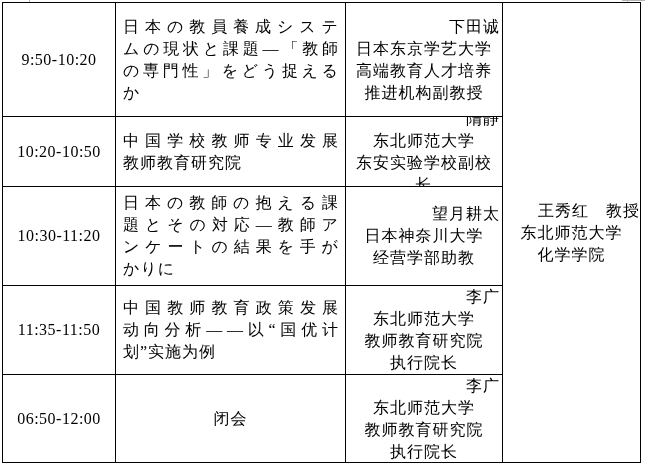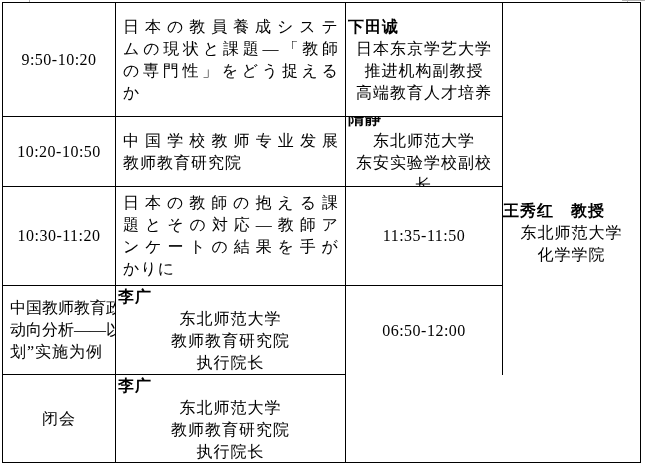--- a/index.html
+++ b/index.html
@@ -53,22 +53,22 @@
     grid-column: 4;
     grid-row: 1 / span 5;
     border-right: none;
     border-bottom: none;
     text-align: center;
   }
   .cell.last {
     border-bottom: none;
   }
   .name {
-    font-weight: bold;
-    text-align: left;
+    font-weight: normal;
+    text-align: right;
   }
   
   .tline.jline {
     display: flex;
     justify-content: space-between;
     letter-spacing: 0;
   }
   .tline.lastline {
     text-align: left;
     letter-spacing: 1px;
@@ -145,22 +145,22 @@
             <span>え</span>
             <span>る</span>
           </div>
           <div class="tline lastline">か</div>
         </div>
     </div>
     <div class="cell speaker">
       <div class="name">下田诚</div>
       <div>
           <div class="tline cline">日本东京学艺大学</div>
+          <div class="tline cline">高端教育人才培养</div>
           <div class="tline cline">推进机构副教授</div>
-          <div class="tline cline">高端教育人才培养</div>
         </div>
     </div>
 
     <div class="cell time">10:20-10:50</div>
     <div class="cell topic">
       <div>
           <div class="tline jline">
             <span>中</span>
             <span>国</span>
             <span>学</span>
@@ -218,20 +218,27 @@
             <span>の</span>
             <span>結</span>
             <span>果</span>
             <span>を</span>
             <span>手</span>
             <span>が</span>
           </div>
           <div class="tline lastline">かりに</div>
         </div>
     </div>
+    <div class="cell speaker">
+      <div class="name">望月耕太</div>
+      <div>
+          <div class="tline cline">日本神奈川大学</div>
+          <div class="tline cline">经营学部助教</div>
+        </div>
+    </div>
 
     <div class="cell time">11:35-11:50</div>
     <div class="cell topic">
       <div>
           <div class="tline jline">
             <span>中</span>
             <span>国</span>
             <span>教</span>
             <span>师</span>
             <span>教</span>

